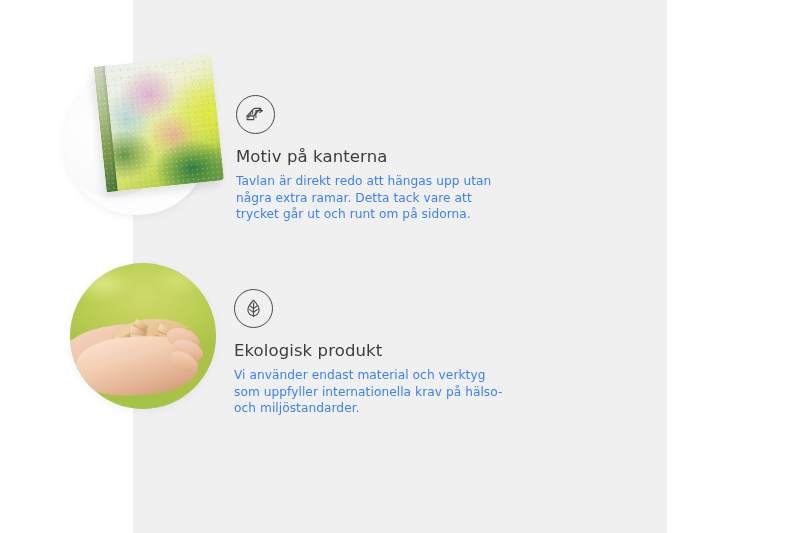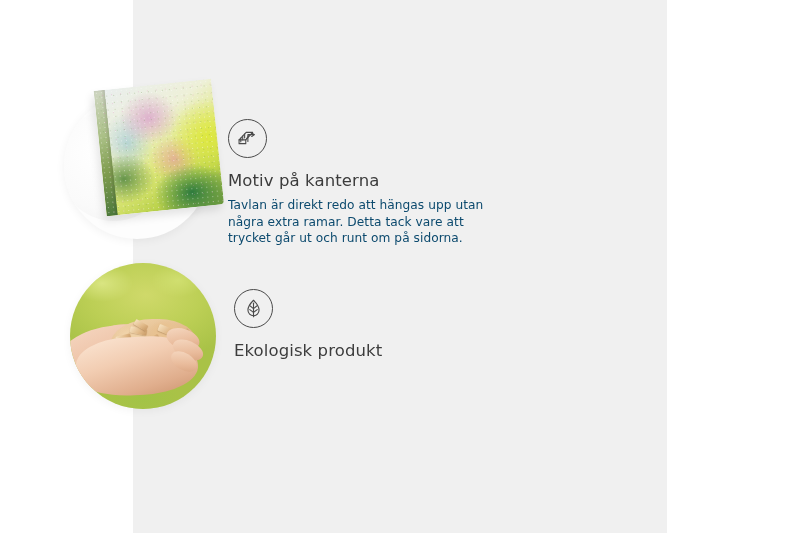--- a/index.html
+++ b/index.html
@@ -30,21 +30,21 @@
     height: 533px;
     background: #f0f0f0;
   }
 
   
   .feature {
     position: absolute;
     display: flex;
     align-items: flex-start;
   }
-  .feature-1 { left: 64px;  top: 93px;  }
+  .feature-1 { left: 64px;  top: 69px; gap: 8px;  }
   .feature-2 { left: 70px;  top: 263px; }
 
   
   .media {
     position: relative;
     width: 146px;
     height: 146px;
     flex: 0 0 146px;
   }
 
@@ -193,21 +193,21 @@
     font-size: 16.5px;
     line-height: 20px;
     color: #3c3c3c;
     margin: 0 0 6px 0;
     font-weight: 400;
     letter-spacing: .1px;
   }
   .feature-desc {
     font-size: 12.2px;
     line-height: 16.6px;
-    color: #0c4a6e;
+    color: #3b82f6;
     margin: 0;
     letter-spacing: .05px;
   }
 </style>
 </head>
 <body>
 
 <div class="canvas">
 
   <div class="panel"></div>
@@ -272,16 +272,17 @@
           <path d="M12 3.4 C15.8 7.2 17.8 10.6 17.8 13.6 C17.8 17.0 15.2 19.6 12 19.6
                    C8.8 19.6 6.2 17.0 6.2 13.6 C6.2 10.6 8.2 7.2 12 3.4 Z"></path>
           <path d="M12 6.4 L12 20.6"></path>
           <path d="M12 12.2 L8.1 9.0"></path>
           <path d="M12 12.2 L15.9 9.0"></path>
           <path d="M12 16.0 L8.1 13.2"></path>
           <path d="M12 16.0 L15.9 13.2"></path>
         </svg>
       </div>
       <h3 class="feature-title">Ekologisk produkt</h3>
+      <p class="feature-desc">Vi använder endast material och verktyg som uppfyller internationella krav på hälso- och miljöstandarder.</p>
     </div>
   </div>
 
 </div>
 
 </body></html>

